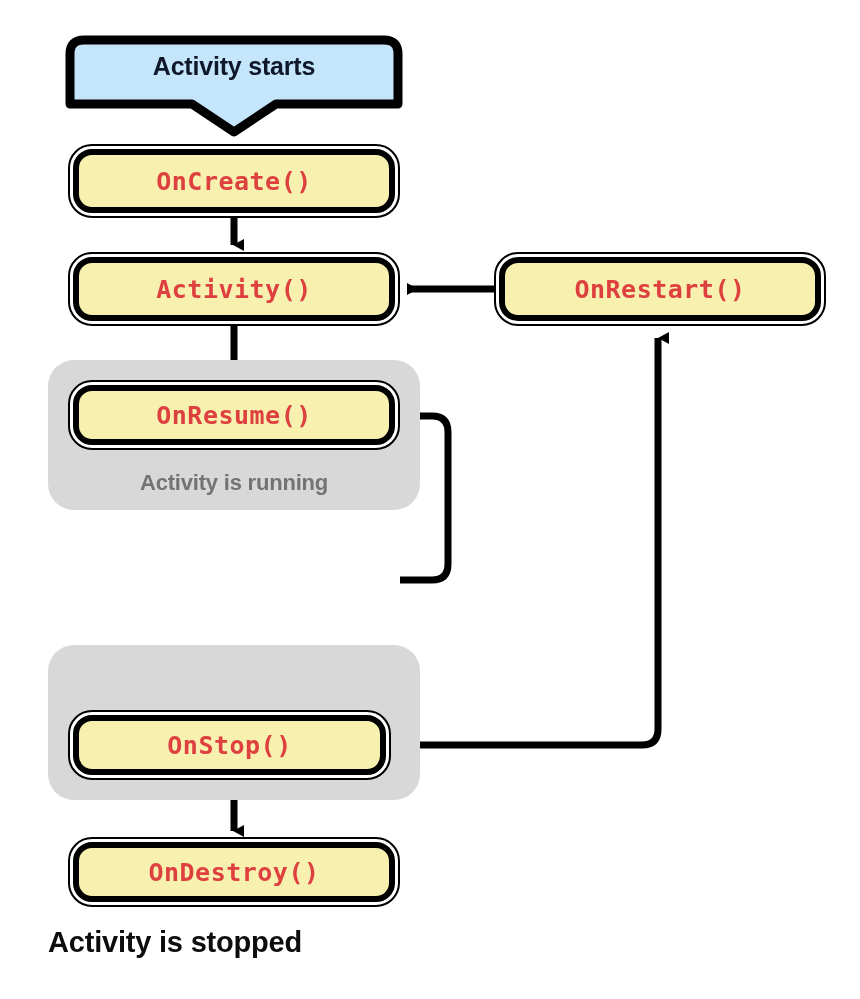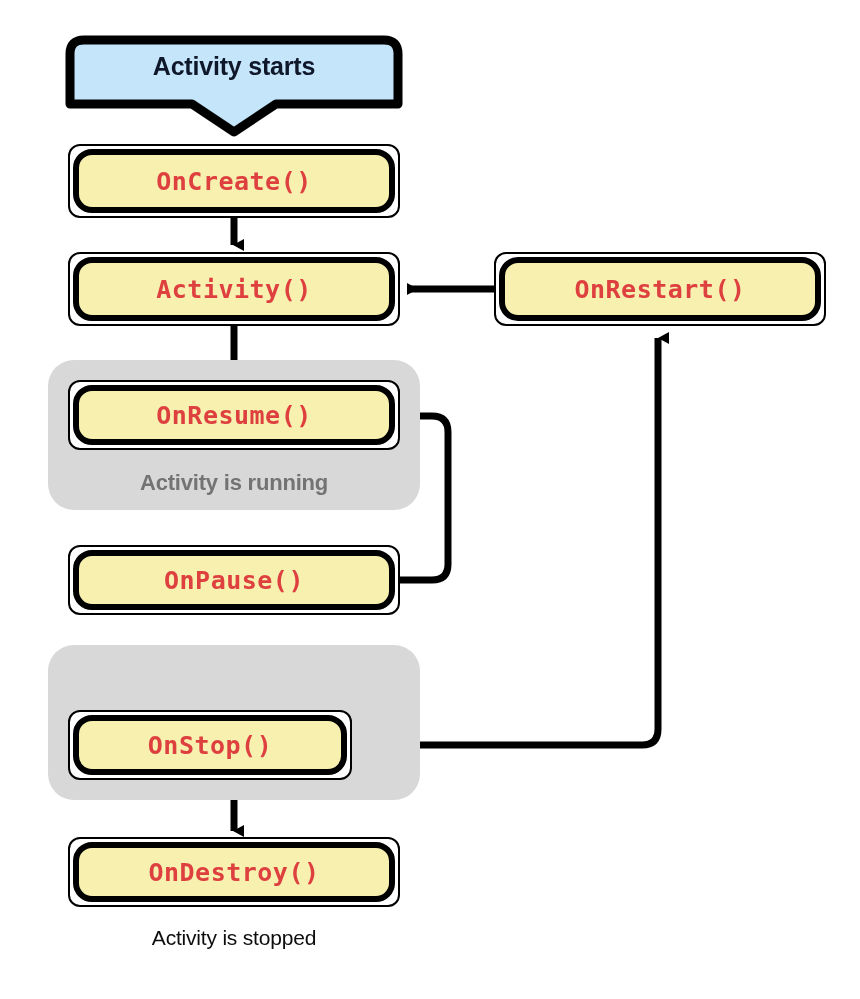--- a/index.html
+++ b/index.html
@@ -45,21 +45,21 @@
     color: #737373;
     letter-spacing: -0.2px;
     z-index: 6;
   }
 
   
   .node {
     position: absolute;
     z-index: 4;
     border: 2px solid #000000;
-    border-radius: 12px;
+    border-radius: 24px;
     background: #ffffff;
     box-sizing: border-box;
     padding: 3px;
   }
   .node-inner {
     width: 100%;
     height: 100%;
     box-sizing: border-box;
     border: 6px solid #000000;
     border-radius: 19px;
@@ -91,24 +91,24 @@
     font-family: "Liberation Sans", sans-serif;
     font-weight: bold;
     font-size: 25px;
     color: #0f172a;
     letter-spacing: -0.2px;
   }
 
   
   .caption {
     position: absolute;
-    text-align: center;
-    font-family: "Liberation Sans", sans-serif;
-    font-weight: normal;
-    font-size: 21px;
+    text-align: left;
+    font-family: "Liberation Sans", sans-serif;
+    font-weight: bold;
+    font-size: 29px;
     color: #0d0d0d;
     letter-spacing: -0.2px;
     z-index: 5;
   }
 </style>
 </head>
 <body>
 
 <div id="stage">
 
@@ -170,27 +170,22 @@
       <span class="node-label">Activity()</span>
     </div>
   </div>
 
   <div class="node" style="left:68px; top:380px; width:332px; height:70px;">
     <div class="node-inner">
       <span class="node-label">OnResume()</span>
     </div>
   </div>
 
-  <div class="node" style="left:68px; top:545px; width:332px; height:70px;">
-    <div class="node-inner">
-      <span class="node-label">OnPause()</span>
-    </div>
-  </div>
-
-  <div class="node" style="left:68px; top:710px; width:284px; height:70px;">
+
+  <div class="node" style="left:68px; top:710px; width:323px; height:70px;">
     <div class="node-inner">
       <span class="node-label">OnStop()</span>
     </div>
   </div>
 
   <div class="node" style="left:68px; top:837px; width:332px; height:70px;">
     <div class="node-inner">
       <span class="node-label">OnDestroy()</span>
     </div>
   </div>

